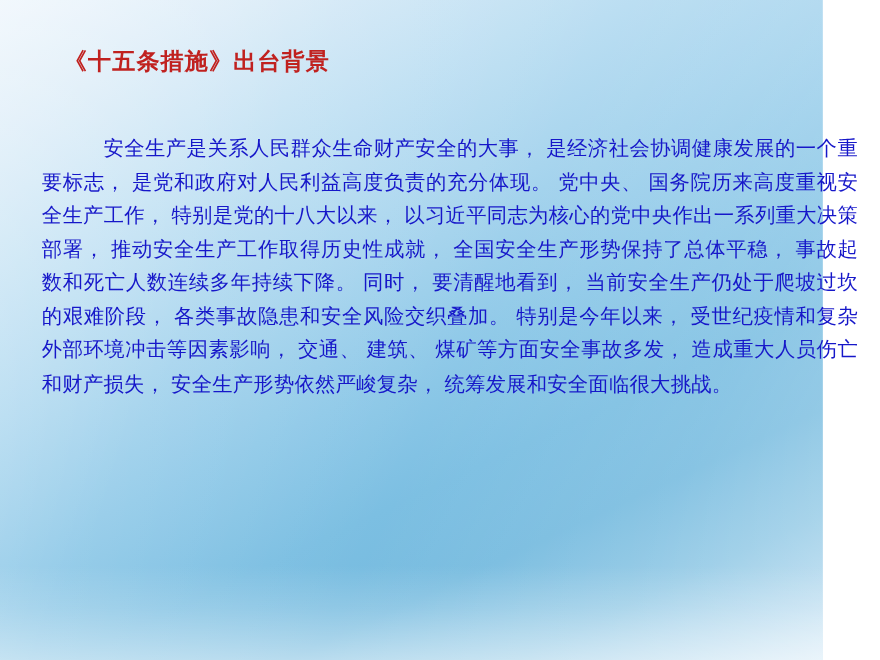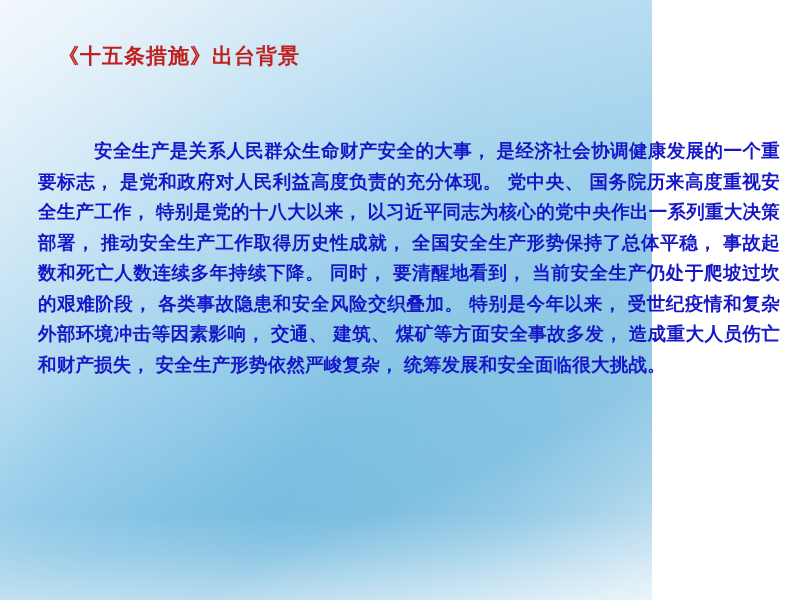--- a/index.html
+++ b/index.html
@@ -7,21 +7,21 @@
     padding: 0;
   }
   body {
     width: 800px;
     height: 600px;
     overflow: hidden;
     font-family: "Liberation Sans", sans-serif;
   }
   #slide {
     position: relative;
-    width: 652px;
+    width: 748px;
     height: 600px;
     box-sizing: border-box;
     
     background:
       linear-gradient(155deg,
         #e9f3fb 0%,
         #d7eaf7 12%,
         #bfe0f3 26%,
         #a8d5ee 40%,
         #8fc9e8 54%,
@@ -59,24 +59,24 @@
     top: 42px;
     font-size: 21px;
     font-weight: bold;
     color: #c0211f;
     letter-spacing: 1px;
     white-space: nowrap;
   }
   #body-text {
     position: absolute;
     left: 38px;
-    top: 136px;
+    top: 120px;
     width: 742px;
     font-size: 18.5px;
-    font-weight: bold;
+    font-weight: normal;
     line-height: 30.5px;
     color: #1617c9;
     text-align: justify;
     text-justify: inter-character;
     text-indent: 56px;
     letter-spacing: 0.2px;
   }
 </style>
 </head>
 <body>

